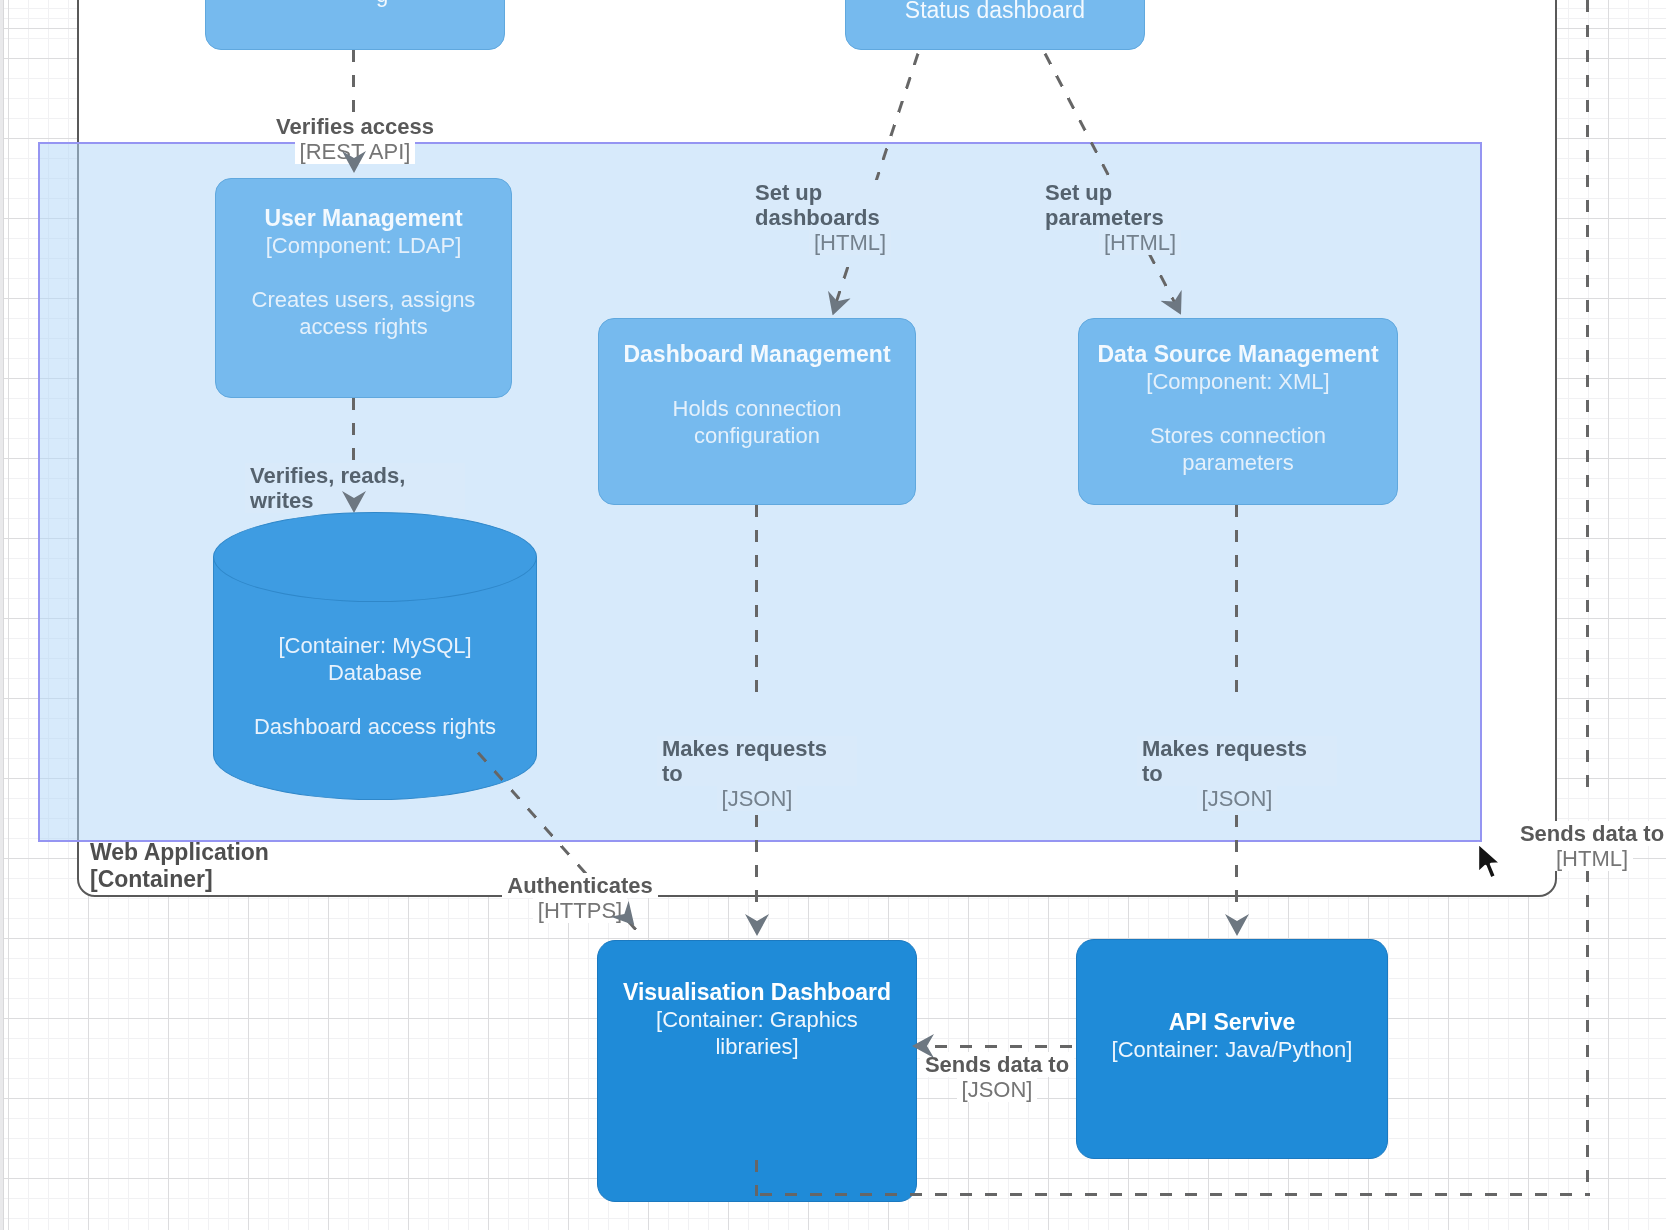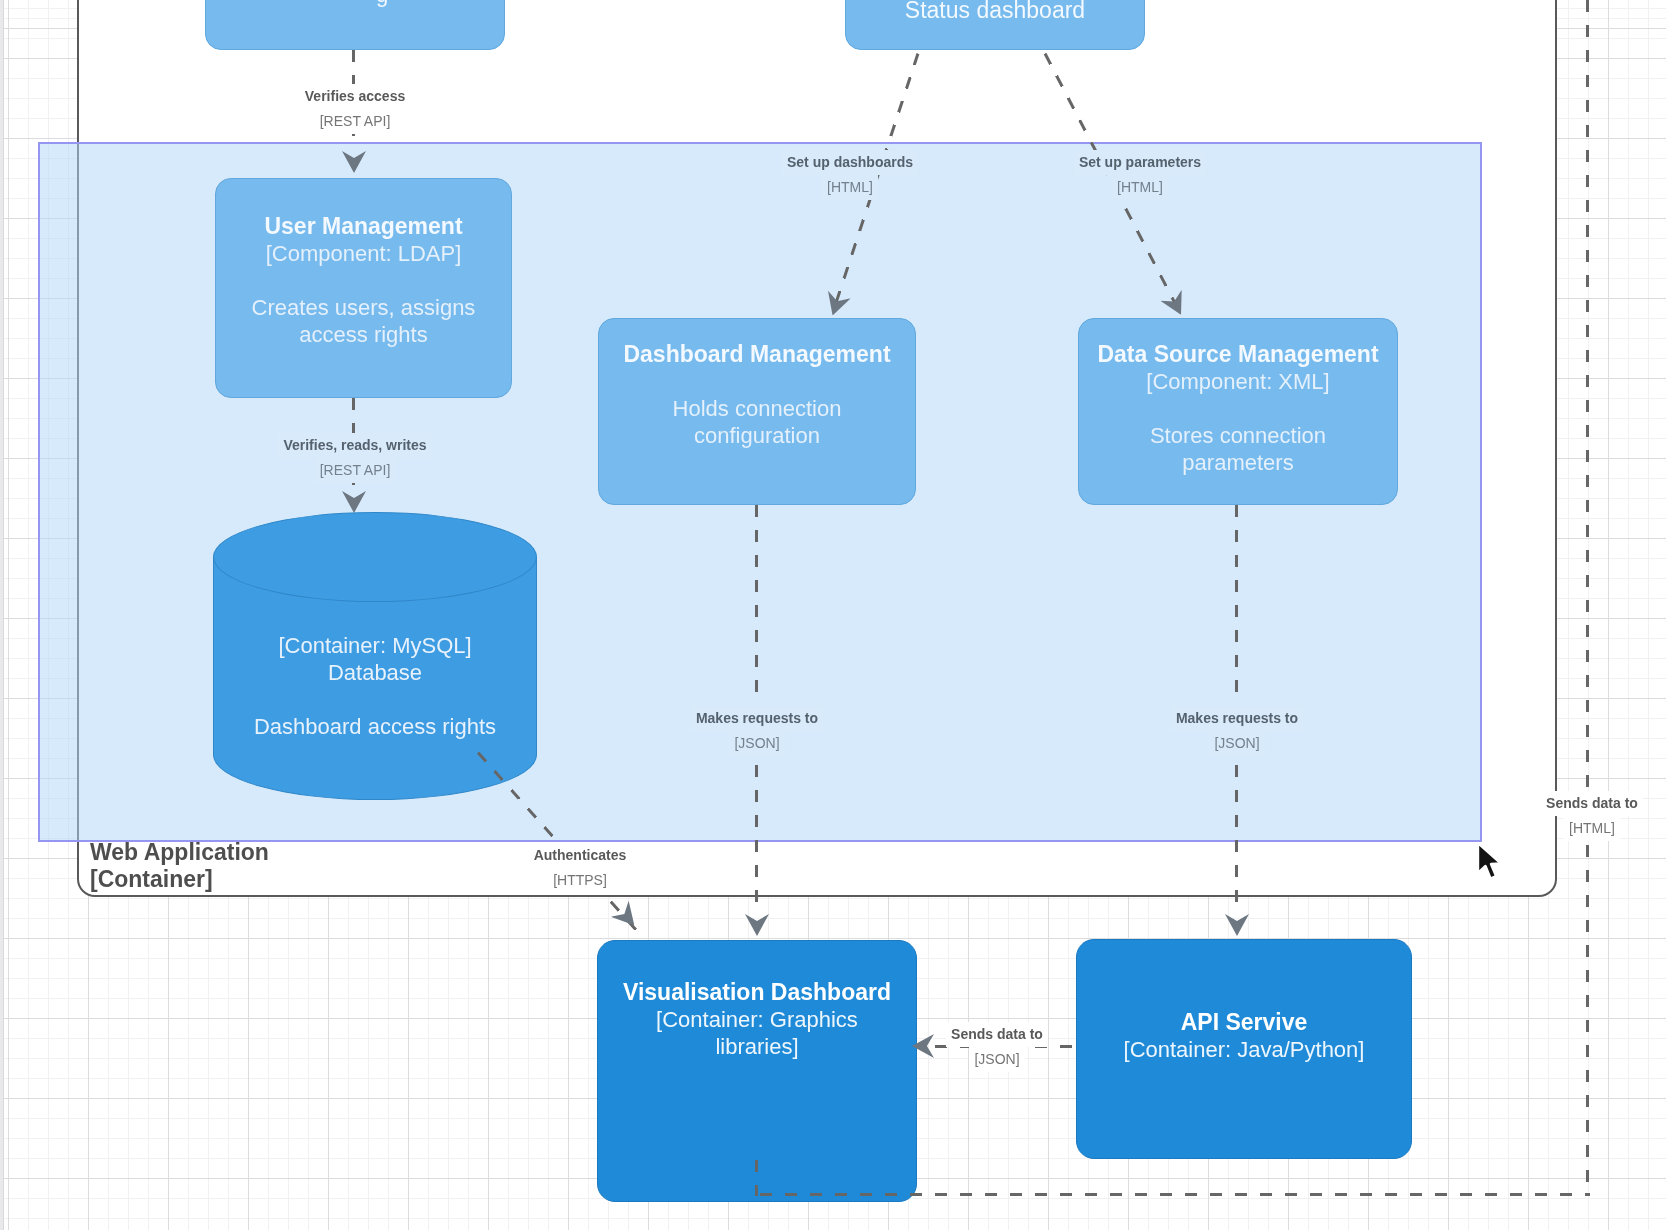--- a/index.html
+++ b/index.html
@@ -42,21 +42,21 @@
   .db-body{border-top:none;border-bottom:none;}
   #db-text{left:213px;top:632px;width:324px;text-align:center;color:#e8f2fc;
            font-size:22px;line-height:27px;}
   #db-text .desc{margin-top:27px;white-space:pre-line;text-align:center;}
   
   .dash-v{width:3px;background:repeating-linear-gradient(180deg,#666 0,#666 12px,transparent 12px,transparent 25px);}
   .dash-h{height:3px;background:repeating-linear-gradient(90deg,#666 0,#666 12px,transparent 12px,transparent 25px);}
   .diag{height:3px;transform-origin:0 50%;background:repeating-linear-gradient(90deg,#666 0,#666 12px,transparent 12px,transparent 25px);}
   .arrow{width:24px;height:22px;background:#6d7781;clip-path:polygon(0 0,50% 100%,100% 0,50% 32%);}
   
-  .elbl{font-size:14px;line-height:25px;}
+  .elbl{font-size:22px;line-height:25px;margin-top:30px;}
   .elbl .ln{width:fit-content;margin:0 auto;padding:0 5px;}
   .elbl .name{font-weight:700;}
   .on-blue .ln{background:#d9eafa;}
   .on-white .ln{background:#ffffff;}
   .on-blue .name{color:#55626e;}  .on-blue .tech{color:#74818d;}
   .on-white .name{color:#595959;} .on-white .tech{color:#757575;}
   
   #canvas-edge{left:0;top:0;width:3px;height:1230px;background:#e9e9eb;border-right:1px solid #d8d8da;}
 </style>
 </head>
@@ -81,21 +81,21 @@
     <div class="title title-reg" style="padding-top:58px;">Status dashboard</div>
   </div>
 
   <div class="abs dash-v" style="left:352px;top:50px;height:86px;"></div>
   <div class="abs elbl on-white" style="left:255px;top:84px;width:200px;">
     <div class="ln name">Verifies access</div>
     <div class="ln tech">[REST API]</div>
   </div>
   <div class="abs arrow" style="left:342px;top:151px;"></div>
 
-  <div class="abs node medium" style="left:215px;top:178px;width:297px;height:220px;padding-top:34px;">
+  <div class="abs node medium" style="left:215px;top:178px;width:297px;height:220px;padding-top:26px;">
     <div class="title">User Management</div>
     <div class="tech">[Component: LDAP]</div>
     <div class="desc">Creates users, assigns
 access rights</div>
   </div>
 
   <div class="abs dash-v" style="left:352px;top:398px;height:90px;"></div>
   <div class="abs elbl on-blue" style="left:245px;top:433px;width:220px;">
     <div class="ln name">Verifies, reads, writes</div>
     <div class="ln tech">[REST API]</div>
@@ -160,21 +160,21 @@
     <div class="ln tech">[HTTPS]</div>
   </div>
   <div class="abs arrow" style="left:615px;top:906px;transform:rotate(-41.7deg);"></div>
 
   <div class="abs node dark" style="left:597px;top:940px;width:320px;height:262px;padding-top:38px;">
     <div class="title">Visualisation Dashboard</div>
     <div class="tech">[Container: Graphics
 libraries]</div>
   </div>
 
-  <div class="abs node dark" style="left:1076px;top:939px;width:336px;height:220px;padding-top:69px;">
+  <div class="abs node dark" style="left:1076px;top:939px;width:312px;height:220px;padding-top:69px;">
     <div class="title">API Servive</div>
     <div class="tech">[Container: Java/Python]</div>
   </div>
 
   <div class="abs dash-h" style="left:935px;top:1045px;width:141px;"></div>
   <div class="abs elbl on-white" style="left:917px;top:1022px;width:160px;">
     <div class="ln name">Sends data to</div>
     <div class="ln tech">[JSON]</div>
   </div>
   <div class="abs arrow" style="left:911px;top:1035px;transform:rotate(90deg);"></div>

